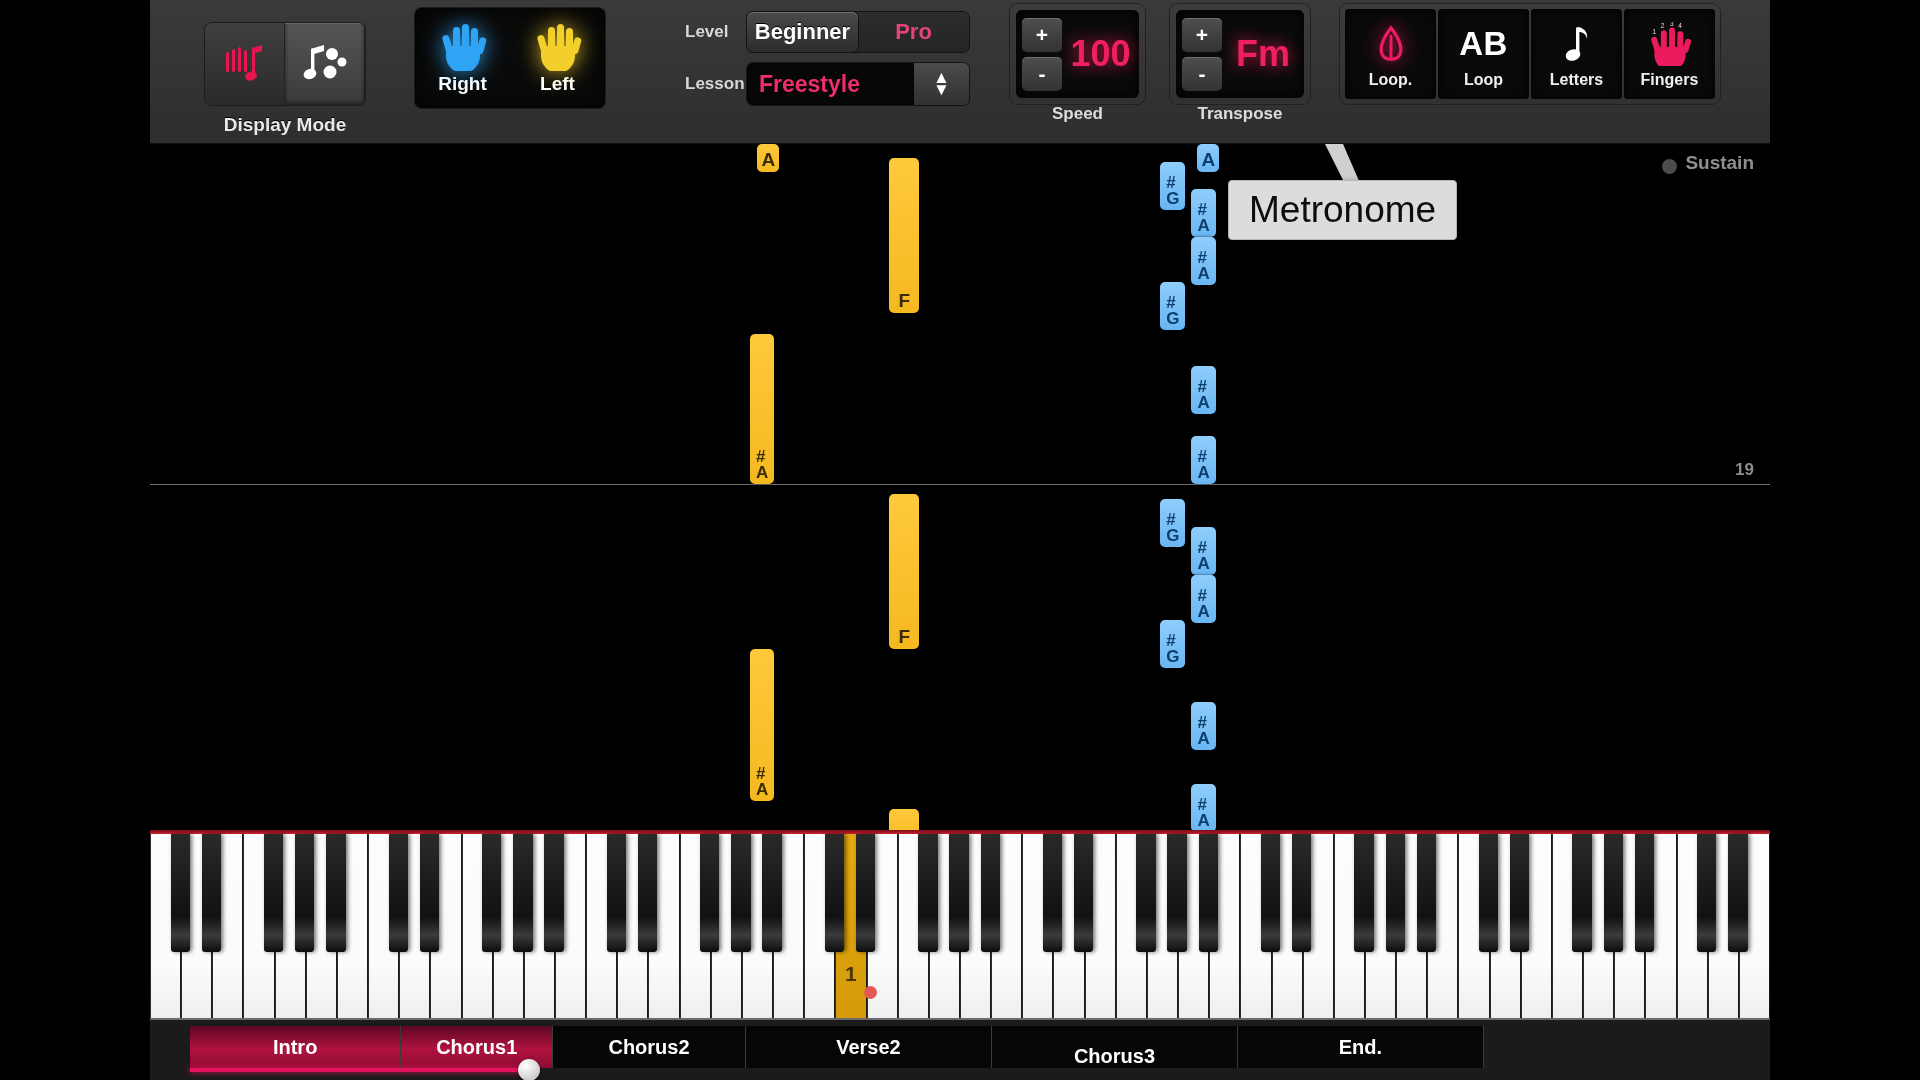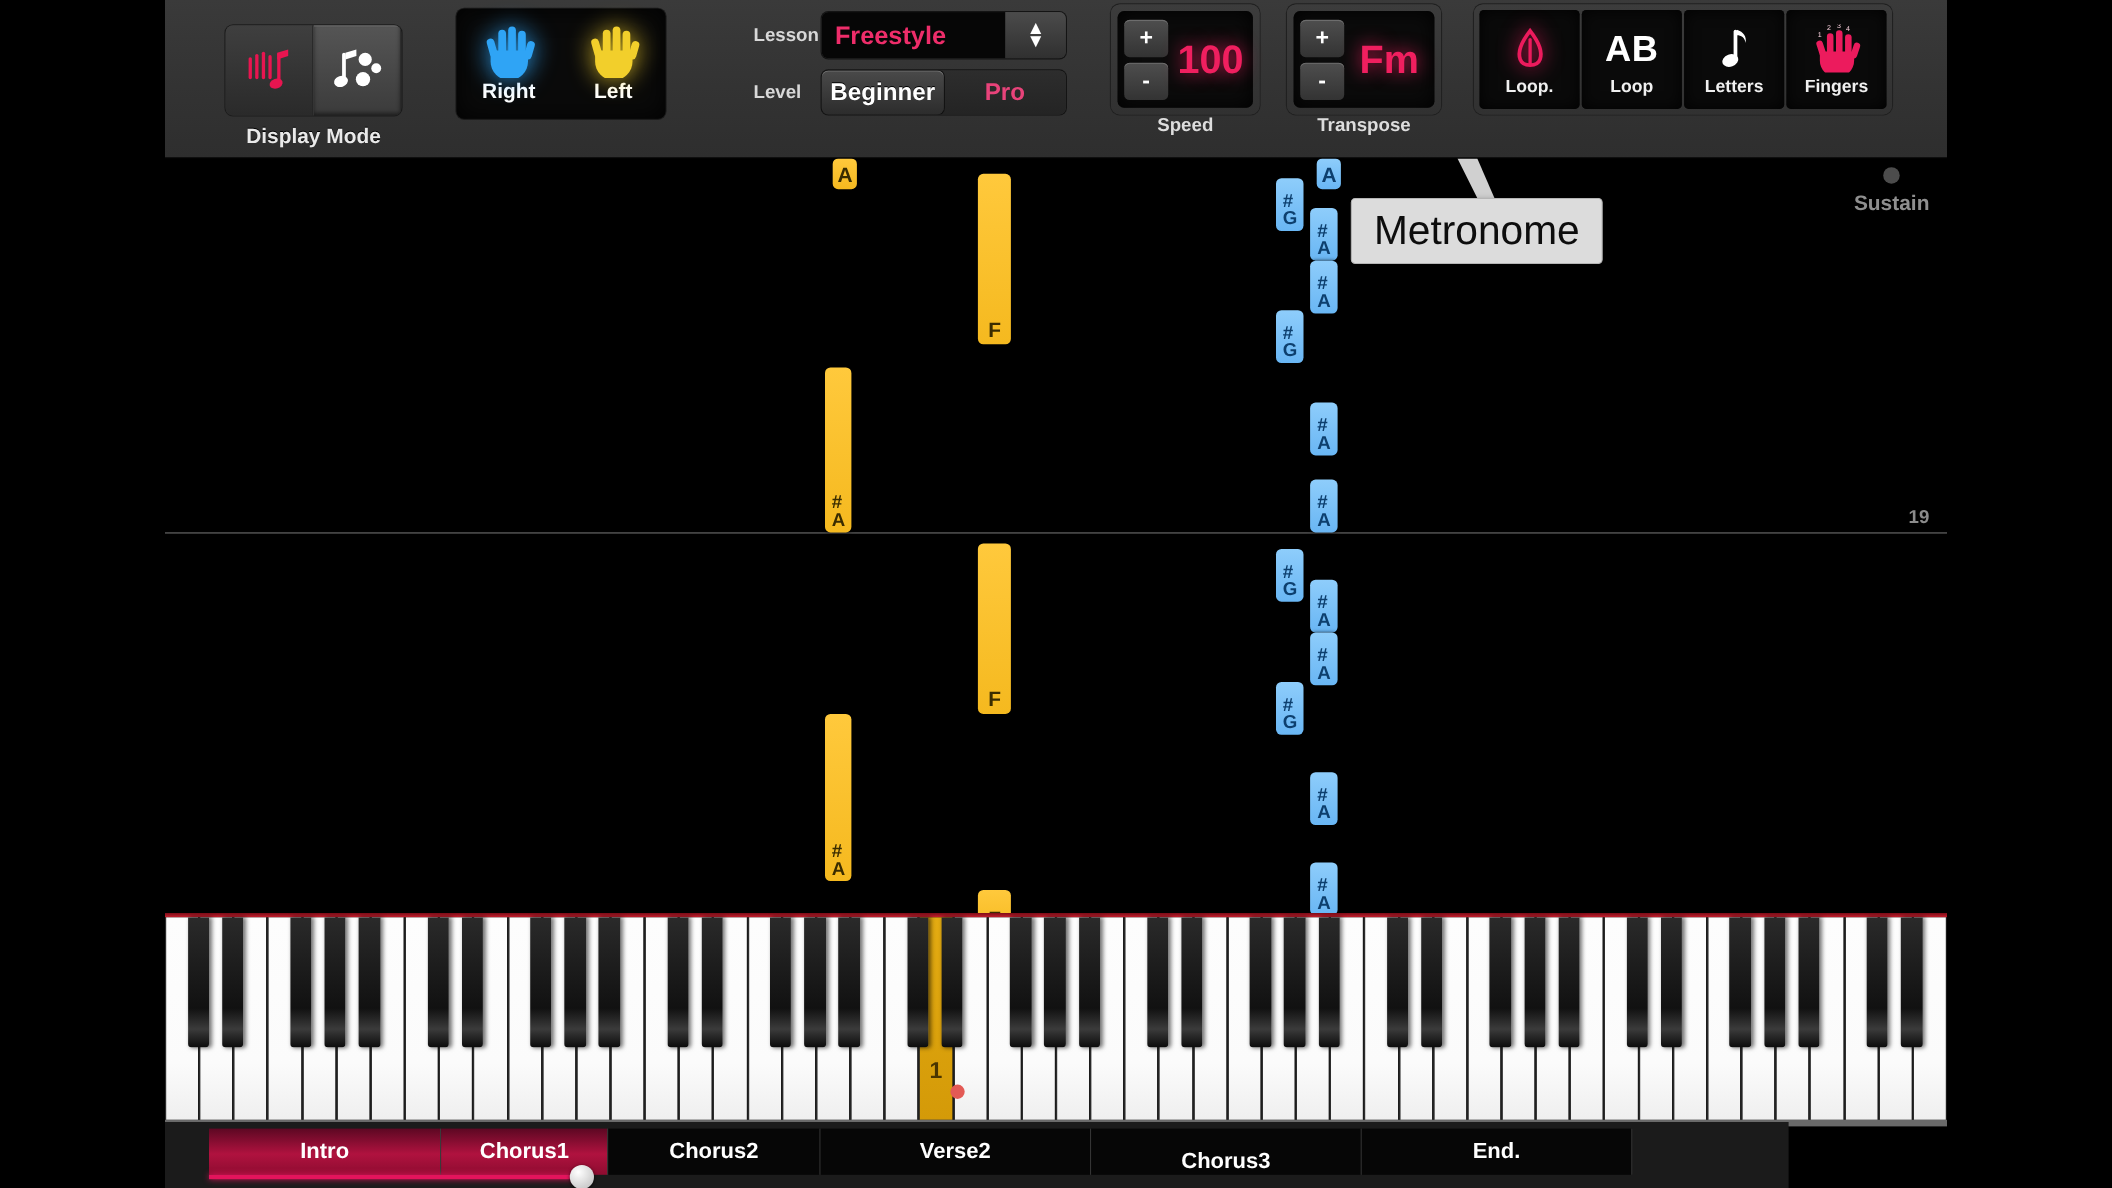--- a/index.html
+++ b/index.html
@@ -74,21 +74,21 @@
   .rgrp{left:1190px;top:4px;width:380px;height:100px;border-radius:8px;
     background:linear-gradient(#3c3c3c,#313131);box-shadow:0 0 0 1px #202020;
     display:flex;padding:5px;gap:2px;}
   .rbtn{width:92px;background:#0a0a0a;border-radius:4px;display:flex;flex-direction:column;
     align-items:center;justify-content:center;gap:2px;box-shadow:inset 0 0 14px rgba(0,0,0,.9);}
   .rbtn .cap{color:#f0f0f0;font-size:16px;font-weight:bold;}
   .rbtn .gl{height:50px;display:flex;align-items:center;justify-content:center;}
 
   
   .field{position:absolute;left:0;top:144px;width:1620px;height:686px;background:#000;overflow:hidden;}
-  .sustain{position:absolute;right:16px;top:8px;display:flex;align-items:center;gap:8px;flex-direction:column;}
+  .sustain{position:absolute;right:16px;top:8px;display:flex;align-items:flex-end;gap:8px;}
   .sus-dot{width:15px;height:15px;border-radius:50%;background:#4c4c4c;}
   .sus-lab{color:#8f8f8f;font-size:19px;font-weight:bold;}
   .measure-line{position:absolute;left:0;width:1620px;height:1px;background:#6f6f6f;}
   .measure-num{position:absolute;color:#8b8b8b;font-size:17px;font-weight:bold;}
 
   .note{position:absolute;border-radius:5px;display:flex;flex-direction:column;
     align-items:center;justify-content:flex-end;padding-bottom:3px;line-height:.95;}
   .note.y{background:linear-gradient(#ffc93c,#f5b91f);color:#3a2c00;font-weight:bold;
     box-shadow:0 0 3px rgba(0,0,0,.6);}
   .note.b{background:linear-gradient(#8ecdfb,#69b6f4);color:#0d3f6e;font-weight:bold;
@@ -111,21 +111,21 @@
     border-right:1px solid #1b1b1b;border-left:1px solid #2c2c2c;}
   .wk.hl{background:linear-gradient(#e3ab12,#d49a08);}
   .bk{position:absolute;top:0;height:118px;border-radius:0 0 3px 3px;
     background:linear-gradient(180deg,#2a2a2a 0%,#111 70%,#3b3b3b 86%,#0c0c0c 100%);
     box-shadow:2px 0 4px rgba(0,0,0,.55);}
   .finger{position:absolute;color:#4a3500;font-size:21px;font-weight:bold;}
   .reddot{position:absolute;width:13px;height:13px;border-radius:50%;background:#e35a55;}
   .kb-base{position:absolute;left:0;top:188px;width:1620px;height:6px;background:#6a6a6a;}
 
   
-  .trackbar{position:absolute;left:0;top:1020px;width:1476px;height:60px;background:#1b1b1b;}
+  .trackbar{position:absolute;left:0;top:1020px;width:1620px;height:60px;background:#1b1b1b;}
   .segs{position:absolute;left:40px;top:6px;width:1540px;height:42px;display:flex;}
   .tseg{display:flex;align-items:center;justify-content:center;
     color:#fff;font-size:20px;font-weight:bold;border-right:1px solid #3a3a3a;
     background:#060606;}
   .tseg.act{background:linear-gradient(#5d0823,#b0123f 55%,#8d0c30);}
   .progress{position:absolute;left:40px;top:48px;height:4px;background:#e3145c;box-shadow:0 0 6px #e3145c;}
   .thumb{position:absolute;width:22px;height:22px;border-radius:50%;
     background:radial-gradient(circle at 35% 30%,#fff,#b9b9b9);box-shadow:0 1px 3px rgba(0,0,0,.8);}
 
   .sidebar-black{position:absolute;top:0;width:150px;height:1080px;background:#000;}
@@ -197,34 +197,34 @@
               <rect x="41" y="16" width="7" height="17" rx="3.5" transform="rotate(16 44 24)"></rect>
               <path d="M9 25 h34 v10 a14 14 0 0 1 -34 0 z"></path>
             </g>
           </svg>
           <div class="cap">Left</div>
         </div>
       </div>
 
       <div class="grp lvl">
         <div class="row">
+          <div class="lab">Level</div>
+          <div class="seg">
+            <div class="on">Beginner</div>
+            <div>Pro</div>
+          </div>
+        </div>
+        <div class="row">
           <div class="lab">Lesson</div>
           <div class="lessonbox">
             <div class="lessonval">Freestyle</div>
             <div class="stepper">
               <span>▲</span>
               <span>▼</span>
             </div>
-          </div>
-        </div>
-        <div class="row">
-          <div class="lab">Level</div>
-          <div class="seg">
-            <div class="on">Beginner</div>
-            <div>Pro</div>
           </div>
         </div>
       </div>
 
       <div class="grp pod speed">
         <div class="pod-inner">
           <div class="pm">
             <div class="pmb">+</div>
             <div class="pmb">-</div>
           </div>

